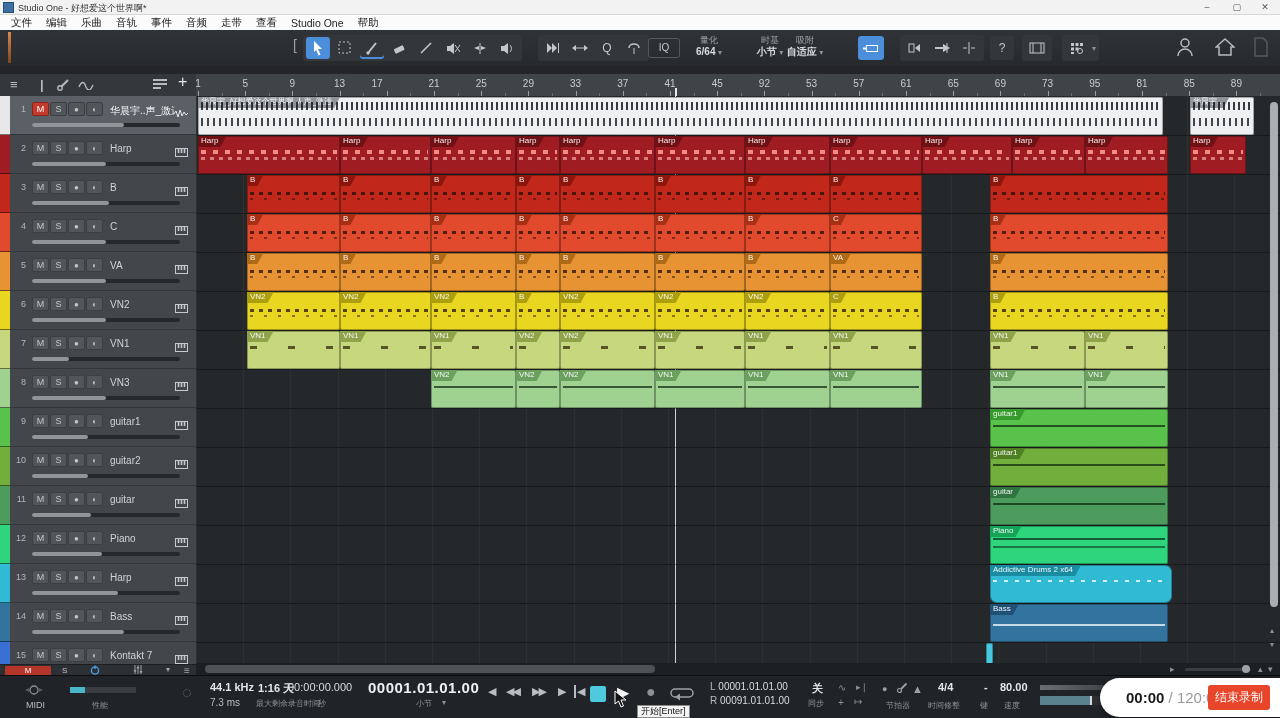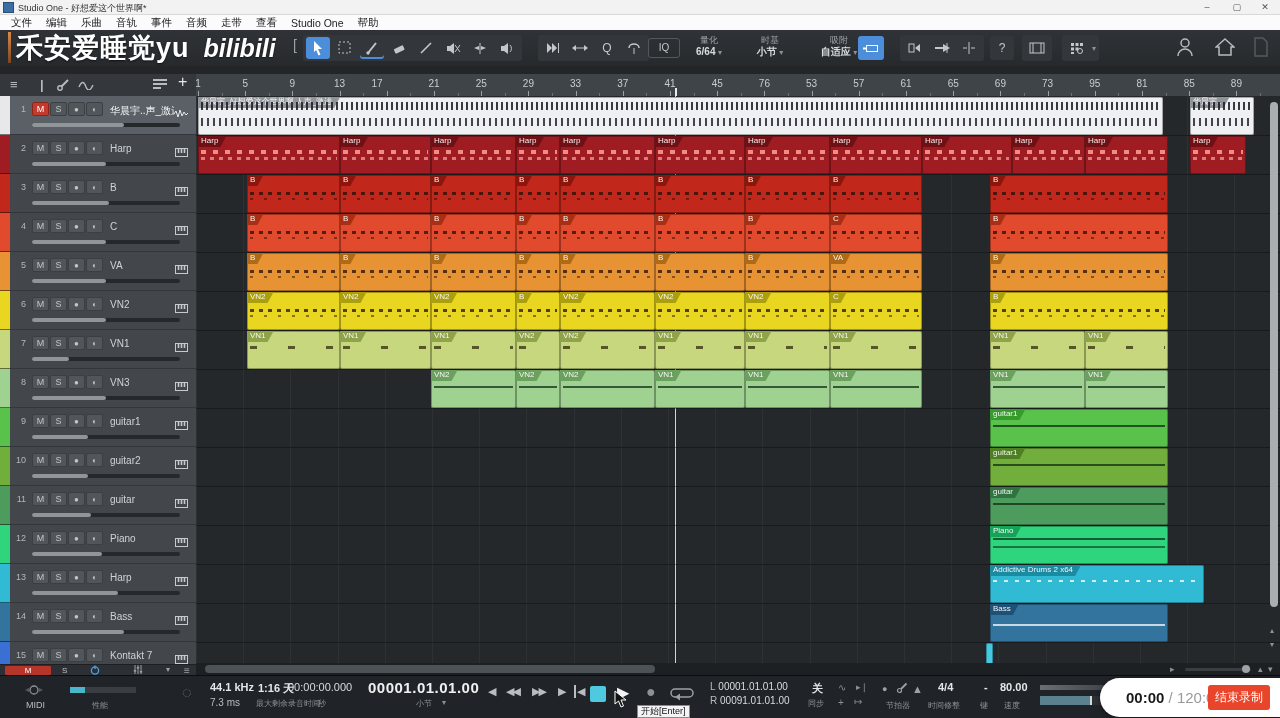--- a/index.html
+++ b/index.html
@@ -132,21 +132,20 @@
     <span class="menu-item">事件</span>
     <span class="menu-item">音频</span>
     <span class="menu-item">走带</span>
     <span class="menu-item">查看</span>
     <span class="menu-item">Studio One</span>
     <span class="menu-item">帮助</span>
   </div>
 
 <div id="toolbar">
   <span id="wm-bar"></span>
-  <span id="watermark"><span>禾安爱睡觉yu</span><span id="wm-logo">bilibili</span></span>
 
   <span class="tbracket" style="left:293px">[</span>
   <div class="tgroup" style="left:303px">
     <span class="ticon sel">
         <svg width="14" height="16">
           <polygon points="3,1 11,9 7,9 9.5,14.5 7.5,15.4 5.2,10 3,12" fill="#fff"></polygon>
         </svg>
       </span>
     <span class="ticon">
         <svg width="14" height="14">
@@ -217,21 +216,21 @@
 
   <span id="iq-btn">IQ</span>
   <div class="ddrop" style="left:680px;width:58px">
     <div>量化</div>
     <div><span class="val">6/64</span> <span class="car">▾</span></div>
   </div>
   <div class="ddrop" style="left:742px;width:56px">
     <div>时基</div>
     <div><span class="val">小节</span> <span class="car">▾</span></div>
   </div>
-  <div class="ddrop" style="left:810px;width:58px">
+  <div class="ddrop" style="left:776px;width:58px">
     <div>吸附</div>
     <div><span class="val">自适应</span> <span class="car">▾</span></div>
   </div>
   <span id="snap-btn">
       <svg width="16" height="12">
         <rect x="3.5" y="3.5" width="11" height="6" fill="none" stroke="#fff"></rect>
         <line x1="0" y1="6.5" x2="3" y2="6.5" stroke="#fff" stroke-width="2"></line>
       </svg>
     </span>
 
@@ -343,21 +342,21 @@
     <span class="rtick minor" style="left: 403.2px;"></span>
     <span class="rlabel" style="left: 426.8px;">37</span>
     <span class="rtick" style="left: 426.8px;"></span>
     <span class="rtick minor" style="left: 450.4px;"></span>
     <span class="rlabel" style="left: 474px;">41</span>
     <span class="rtick" style="left: 474px;"></span>
     <span class="rtick minor" style="left: 497.6px;"></span>
     <span class="rlabel" style="left: 521.2px;">45</span>
     <span class="rtick" style="left: 521.2px;"></span>
     <span class="rtick minor" style="left: 544.8px;"></span>
-    <span class="rlabel" style="left: 568.4px;">76</span>
+    <span class="rlabel" style="left: 568.4px;">92</span>
     <span class="rtick" style="left: 568.4px;"></span>
     <span class="rtick minor" style="left: 592px;"></span>
     <span class="rlabel" style="left: 615.6px;">53</span>
     <span class="rtick" style="left: 615.6px;"></span>
     <span class="rtick minor" style="left: 639.2px;"></span>
     <span class="rlabel" style="left: 662.8px;">57</span>
     <span class="rtick" style="left: 662.8px;"></span>
     <span class="rtick minor" style="left: 686.4px;"></span>
     <span class="rlabel" style="left: 710px;">61</span>
     <span class="rtick" style="left: 710px;"></span>
@@ -1041,21 +1040,21 @@
       <span class="nb n1"></span>
       <span class="nb n2"></span>
     </div>
     <div class="lanesep" style="top: 468px;"></div>
     <div class="clip p-line2" style="left: 794px; width: 178px; top: 430px; background: rgb(47, 213, 125);">
       <span class="ctab" style="background: rgb(19, 164, 87);">Piano</span>
       <span class="nb n1"></span>
       <span class="nb n2"></span>
     </div>
     <div class="lanesep" style="top: 507px;"></div>
-    <div class="clip p-dots" style="left: 794px; width: 214px; top: 469px; background: rgb(48, 186, 211);">
+    <div class="clip p-dots" style="left: 794px; width: 182px; top: 469px; background: rgb(48, 186, 211); border-radius: 7px;">
       <span class="ctab" style="background: rgb(27, 139, 161);">Addictive Drums 2 x64</span>
       <span class="nb n1"></span>
       <span class="nb n2"></span>
     </div>
     <div class="lanesep" style="top: 546px;"></div>
     <div class="clip p-wline" style="left: 794px; width: 178px; top: 508px; background: rgb(51, 116, 159);">
       <span class="ctab" style="background: rgb(31, 80, 118);">Bass</span>
       <span class="nb n1"></span>
       <span class="nb n2"></span>
     </div>

